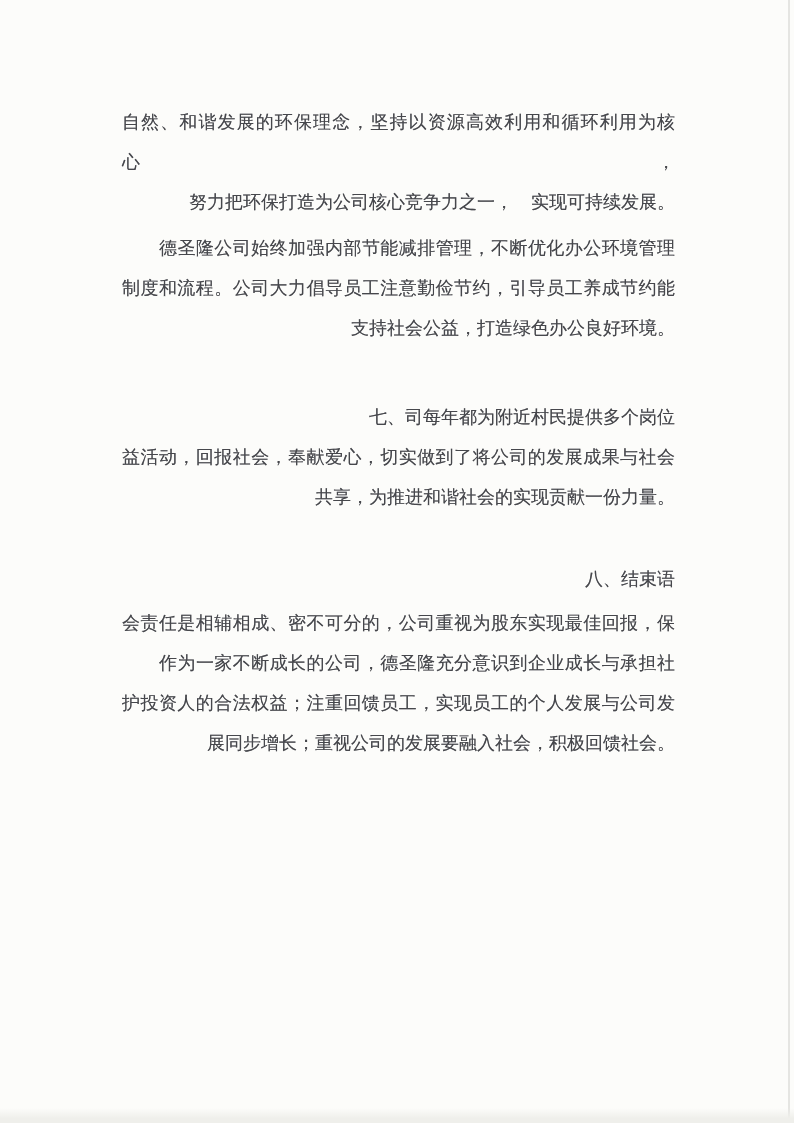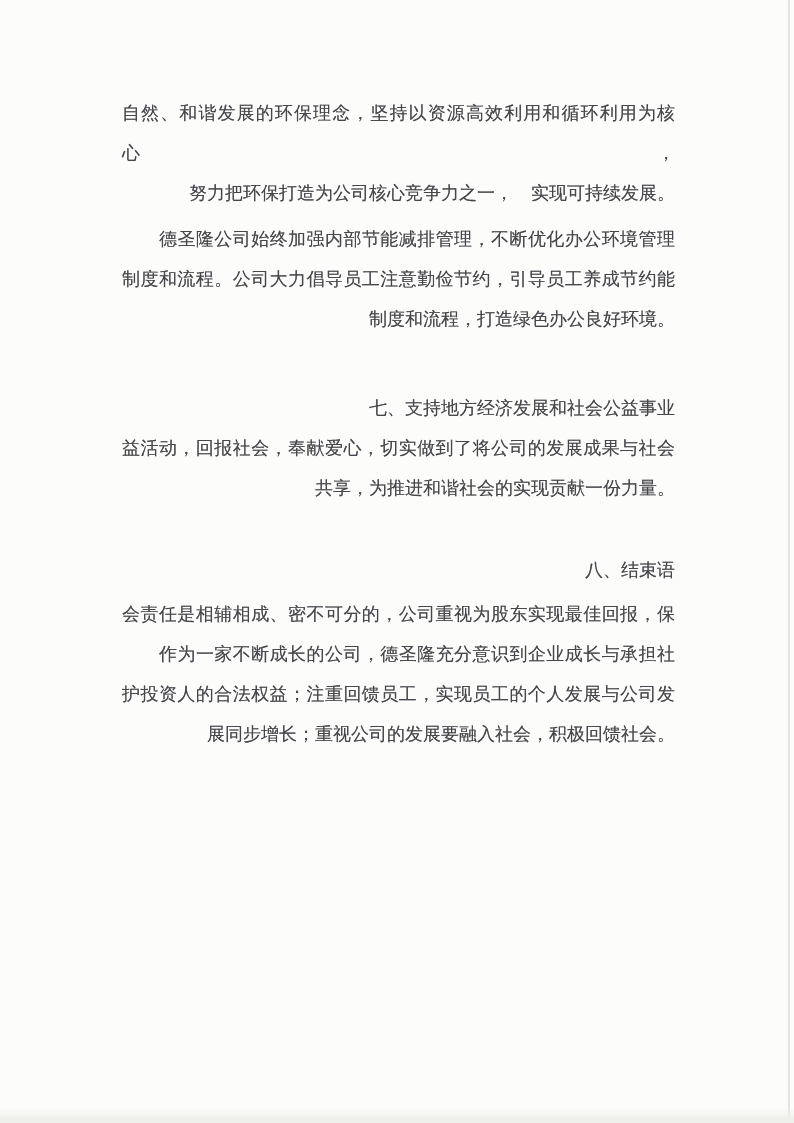--- a/index.html
+++ b/index.html
@@ -12,21 +12,21 @@
     position: relative;
     width: 794px;
     height: 1123px;
     background: var(--page-bg, #fcfcfa);
     overflow: hidden;
     font-family: "Liberation Serif", "DejaVu Serif", serif;
   }
   .content {
     position: absolute;
     left: 122px;
-    top: 93px;
+    top: 102px;
     width: 553px;
   }
   .line, .heading {
     font-size: 18px;
     line-height: 40px;
     color: var(--ink, #46474c);
     text-shadow: 0 0 0.5px rgba(70, 71, 76, 0.55);
     white-space: normal;
     text-align: right;
   }
@@ -69,23 +69,23 @@
 
 <div class="page">
   <div class="content" id="doc-content">
       <div id="sec-para-env-tail" class="section paragraph">
         <div class="line fill">自然、和谐发展的环保理念，坚持以资源高效利用和循环利用为核心，</div>
         <div class="line">努力把环保打造为公司核心竞争力之一，　实现可持续发展。</div>
       </div>
       <div id="sec-para-green-office" class="section paragraph">
         <div class="line fill indent">德圣隆公司始终加强内部节能减排管理，不断优化办公环境管理</div>
         <div class="line fill">制度和流程。公司大力倡导员工注意勤俭节约，引导员工养成节约能</div>
-        <div class="line">制度和流程，打造绿色办公良好环境。</div>
+        <div class="line">支持社会公益，打造绿色办公良好环境。</div>
       </div>
-      <div id="sec-heading-7" class="section heading">七、支持地方经济发展和社会公益事业</div>
+      <div id="sec-heading-7" class="section heading">七、司每年都为附近村民提供多个岗位</div>
       <div id="sec-para-social-welfare" class="section paragraph">
         <div class="line fill">益活动，回报社会，奉献爱心，切实做到了将公司的发展成果与社会</div>
         <div class="line">共享，为推进和谐社会的实现贡献一份力量。</div>
       </div>
       <div id="sec-heading-8" class="section heading">八、结束语</div>
       <div id="sec-para-conclusion" class="section paragraph">
         <div class="line fill">会责任是相辅相成、密不可分的，公司重视为股东实现最佳回报，保</div>
         <div class="line fill indent">作为一家不断成长的公司，德圣隆充分意识到企业成长与承担社</div>
         <div class="line fill">护投资人的合法权益；注重回馈员工，实现员工的个人发展与公司发</div>
         <div class="line">展同步增长；重视公司的发展要融入社会，积极回馈社会。</div>

